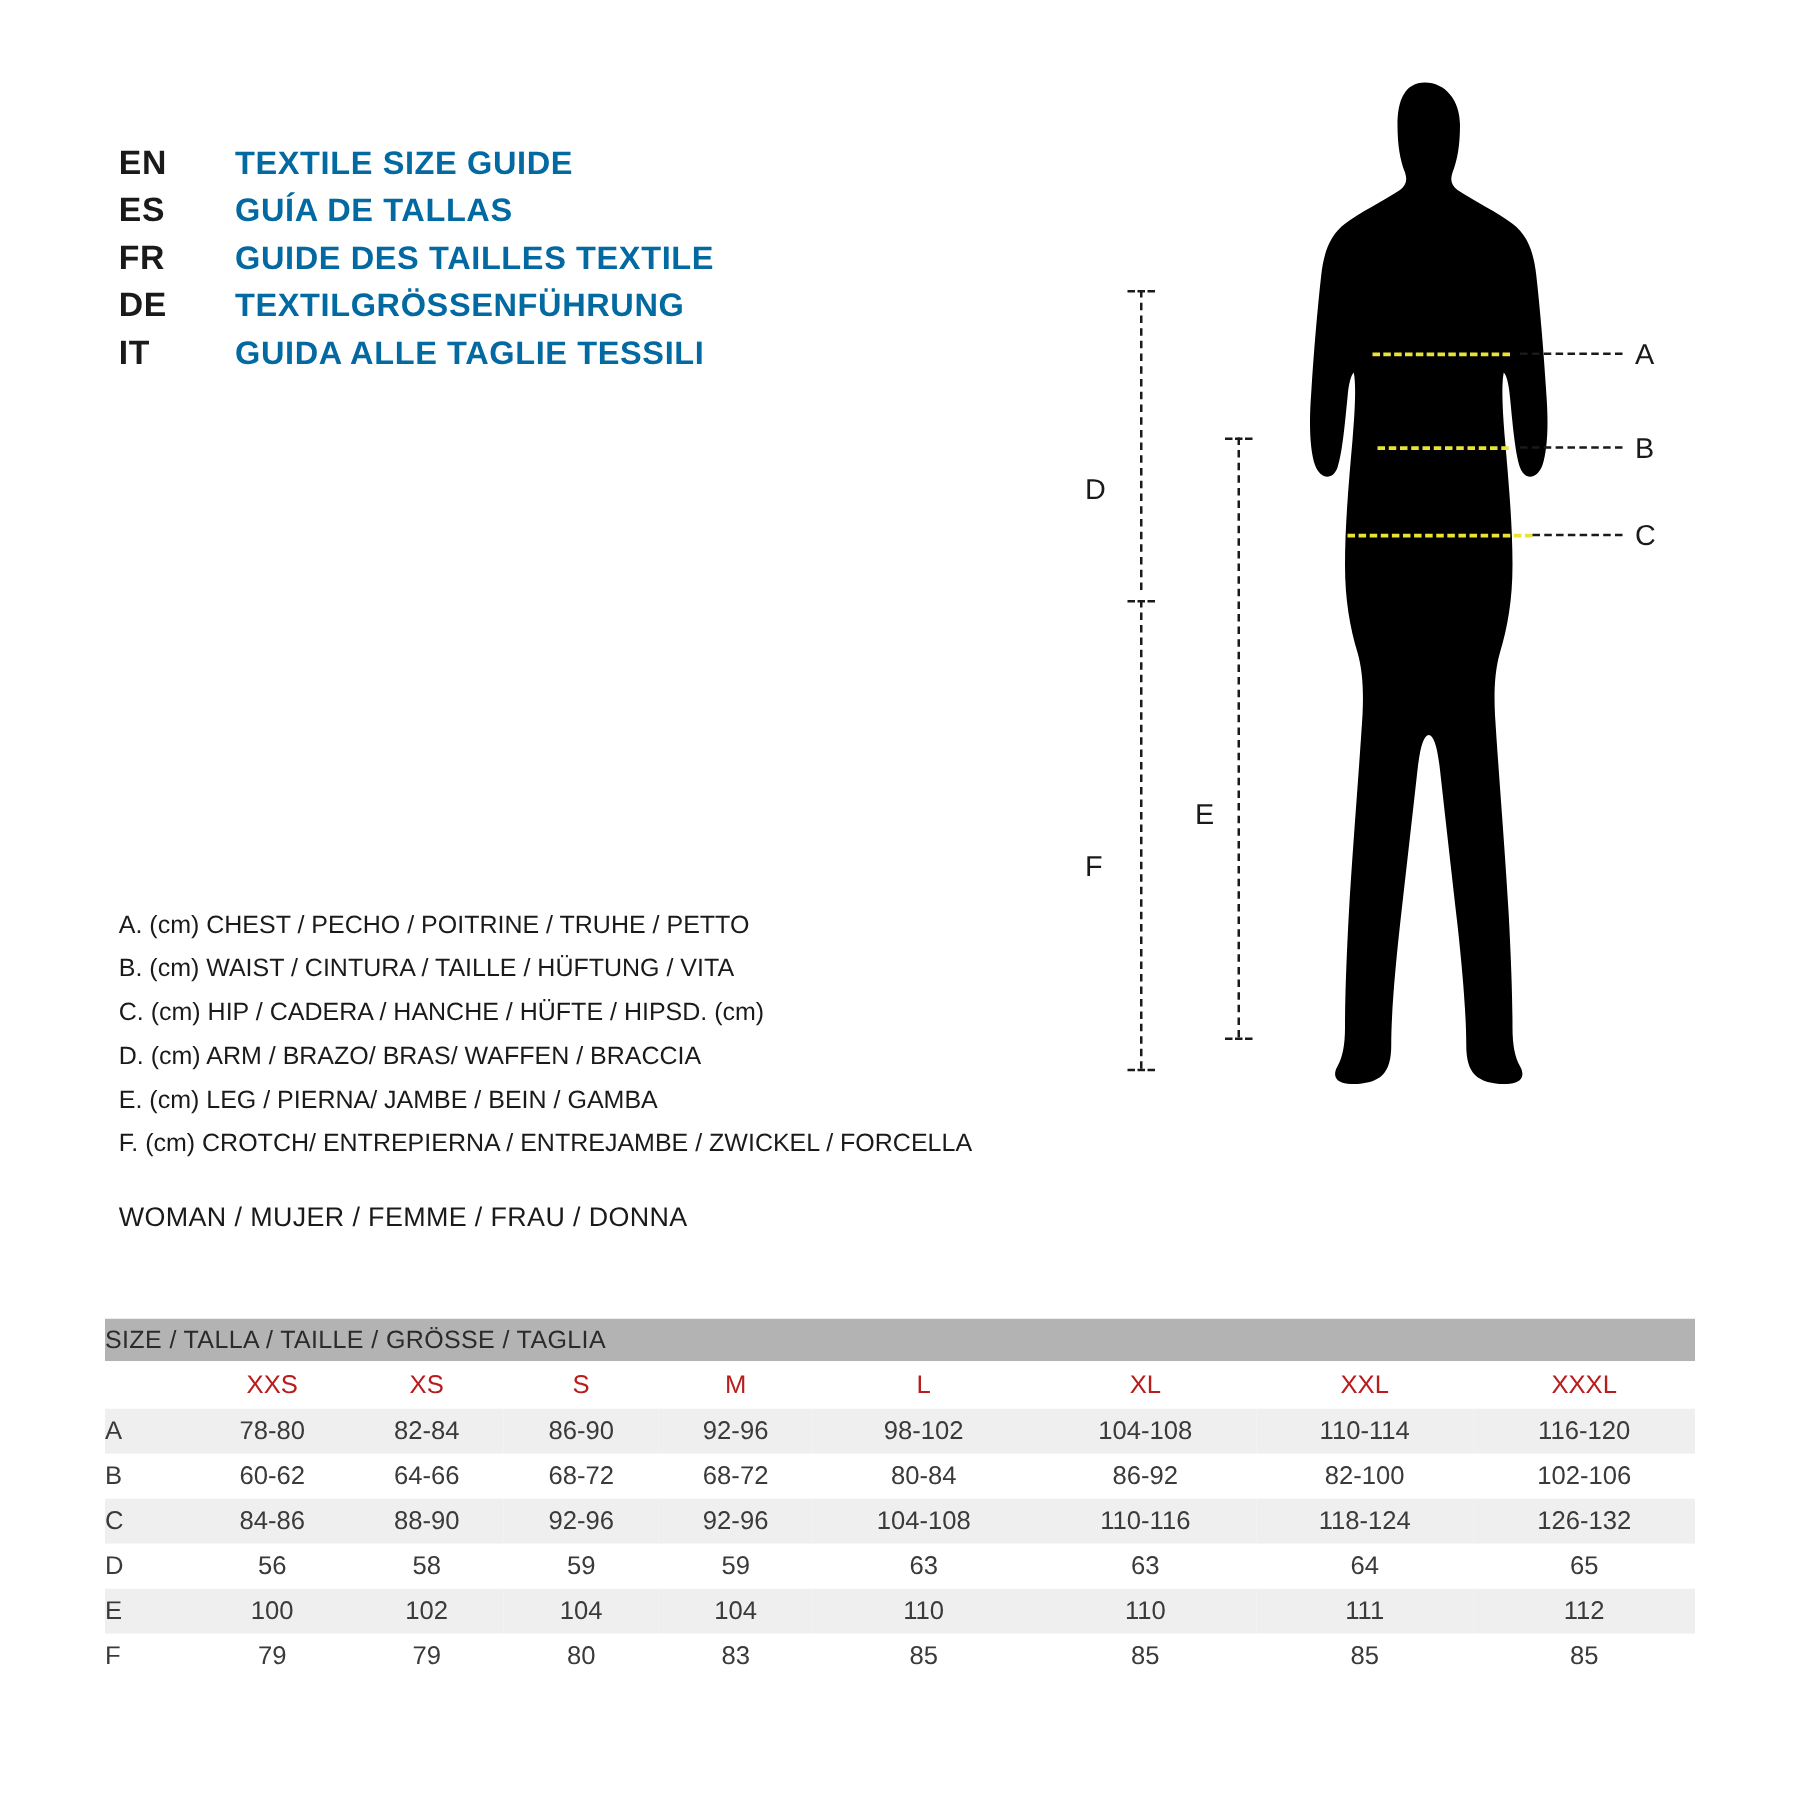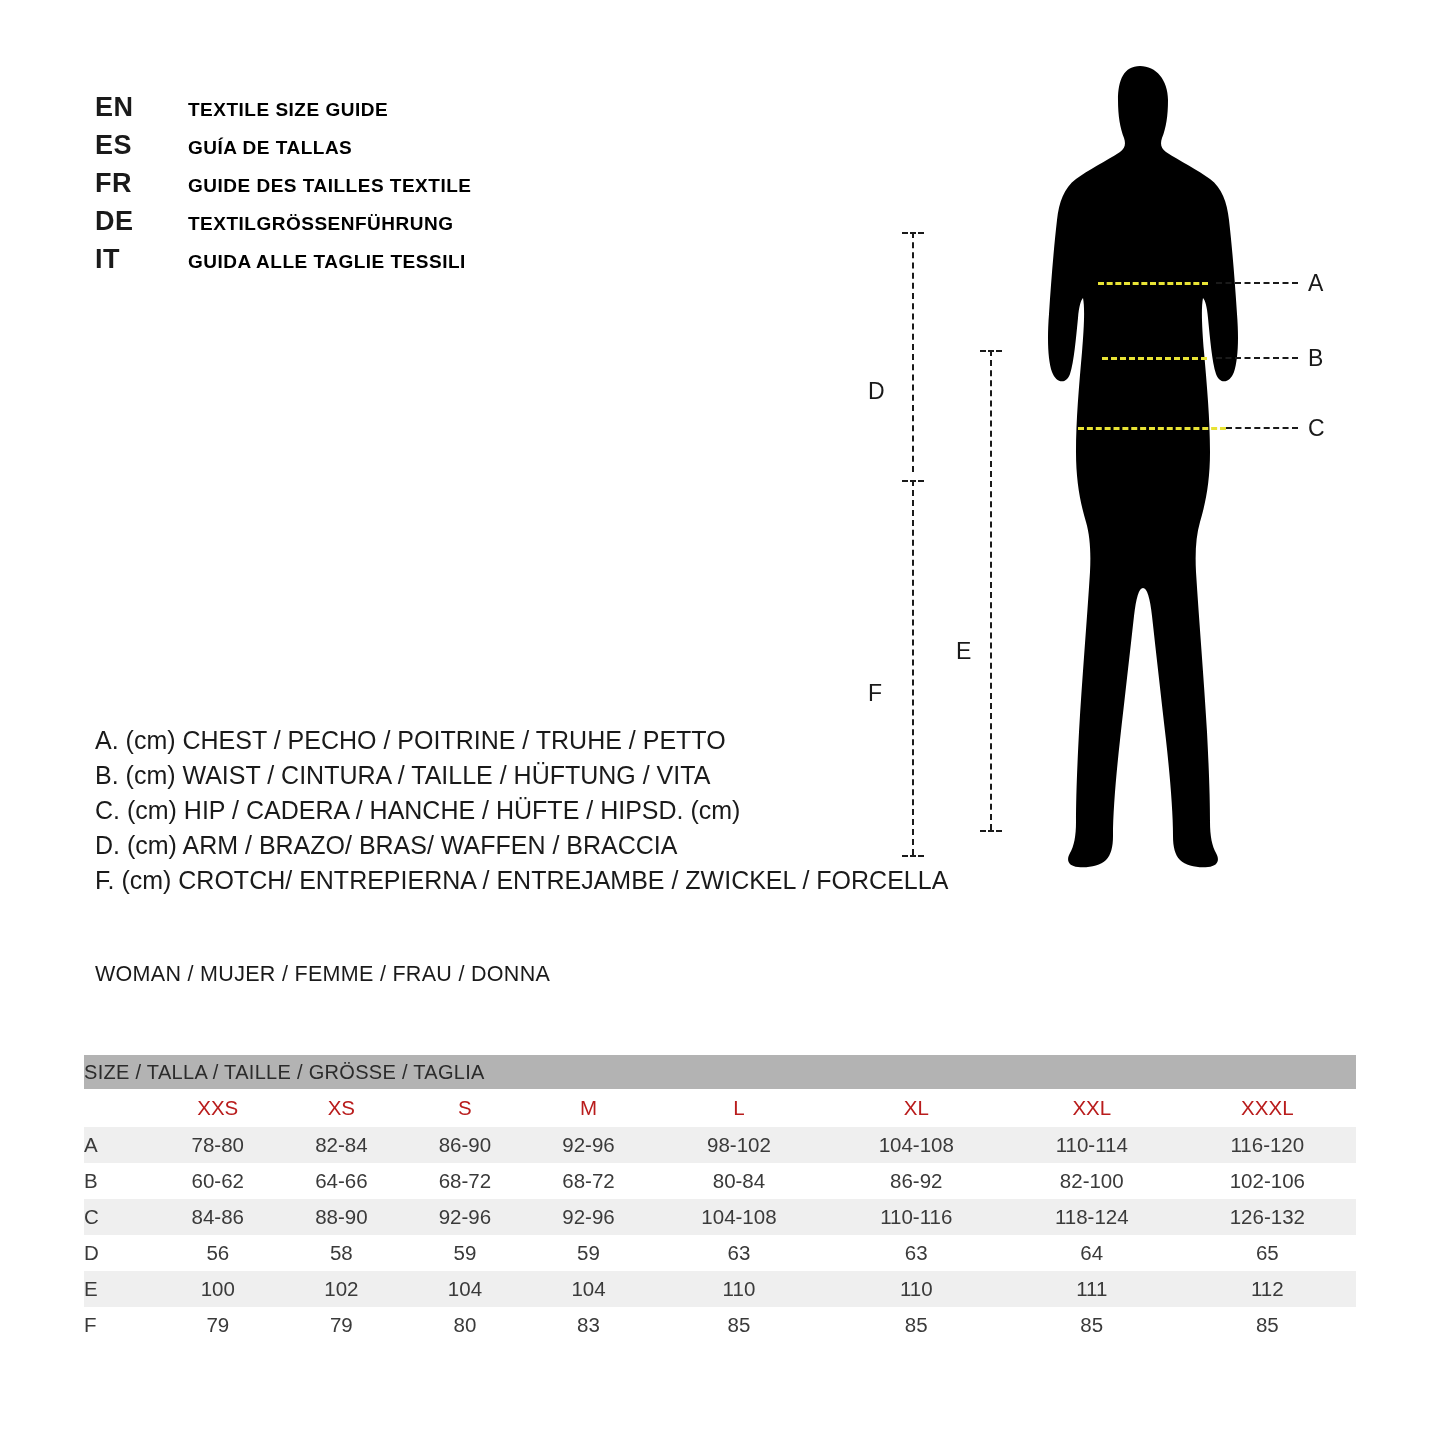--- a/index.html
+++ b/index.html
@@ -29,34 +29,35 @@
     height: 38px;
     font-weight: bold;
   }
   .title-lang {
     width: 93px;
     font-size: 27px;
     letter-spacing: 0.5px;
     color: #1a1a1a;
   }
   .title-text {
-    font-size: 19px;
+    font-size: 26px;
     letter-spacing: 0.5px;
-    color: #000000;
+    color: #0369a1;
+    margin-top: 23px;
   }
 
   
   #legend-block {
     position: absolute;
     left: 95px;
     top: 723px;
     width: 800px;
   }
   .legend-row {
-    font-size: 25px;
+    font-size: 20px;
     line-height: 35px;
     color: #1a1a1a;
     white-space: nowrap;
   }
 
   #gender-label {
     position: absolute;
     left: 95px;
     top: 962px;
     font-size: 21.5px;
@@ -253,20 +254,21 @@
 
   <div class="lead-line" style="left:396px; top:367px; width:72px;"></div>
   <span class="measure-label" style="left:478px; top:355px;">C</span>
 </div>
 
 <div id="legend-block">
   <div class="legend-row">A. (cm) CHEST / PECHO / POITRINE / TRUHE / PETTO</div>
   <div class="legend-row">B. (cm) WAIST / CINTURA / TAILLE / HÜFTUNG / VITA</div>
   <div class="legend-row">C. (cm) HIP / CADERA / HANCHE / HÜFTE / HIPSD. (cm)</div>
   <div class="legend-row">D. (cm) ARM / BRAZO/ BRAS/ WAFFEN / BRACCIA</div>
+  <div class="legend-row">E. (cm) LEG / PIERNA/ JAMBE / BEIN / GAMBA</div>
   <div class="legend-row">F. (cm) CROTCH/ ENTREPIERNA / ENTREJAMBE / ZWICKEL / FORCELLA</div>
 </div>
 
 <div id="gender-label">WOMAN / MUJER / FEMME / FRAU / DONNA</div>
 
 <table id="size-table">
   <tbody>
     <tr class="tbl-header-row">
       <td colspan="9">SIZE / TALLA / TAILLE / GRÖSSE / TAGLIA</td>
     </tr>

